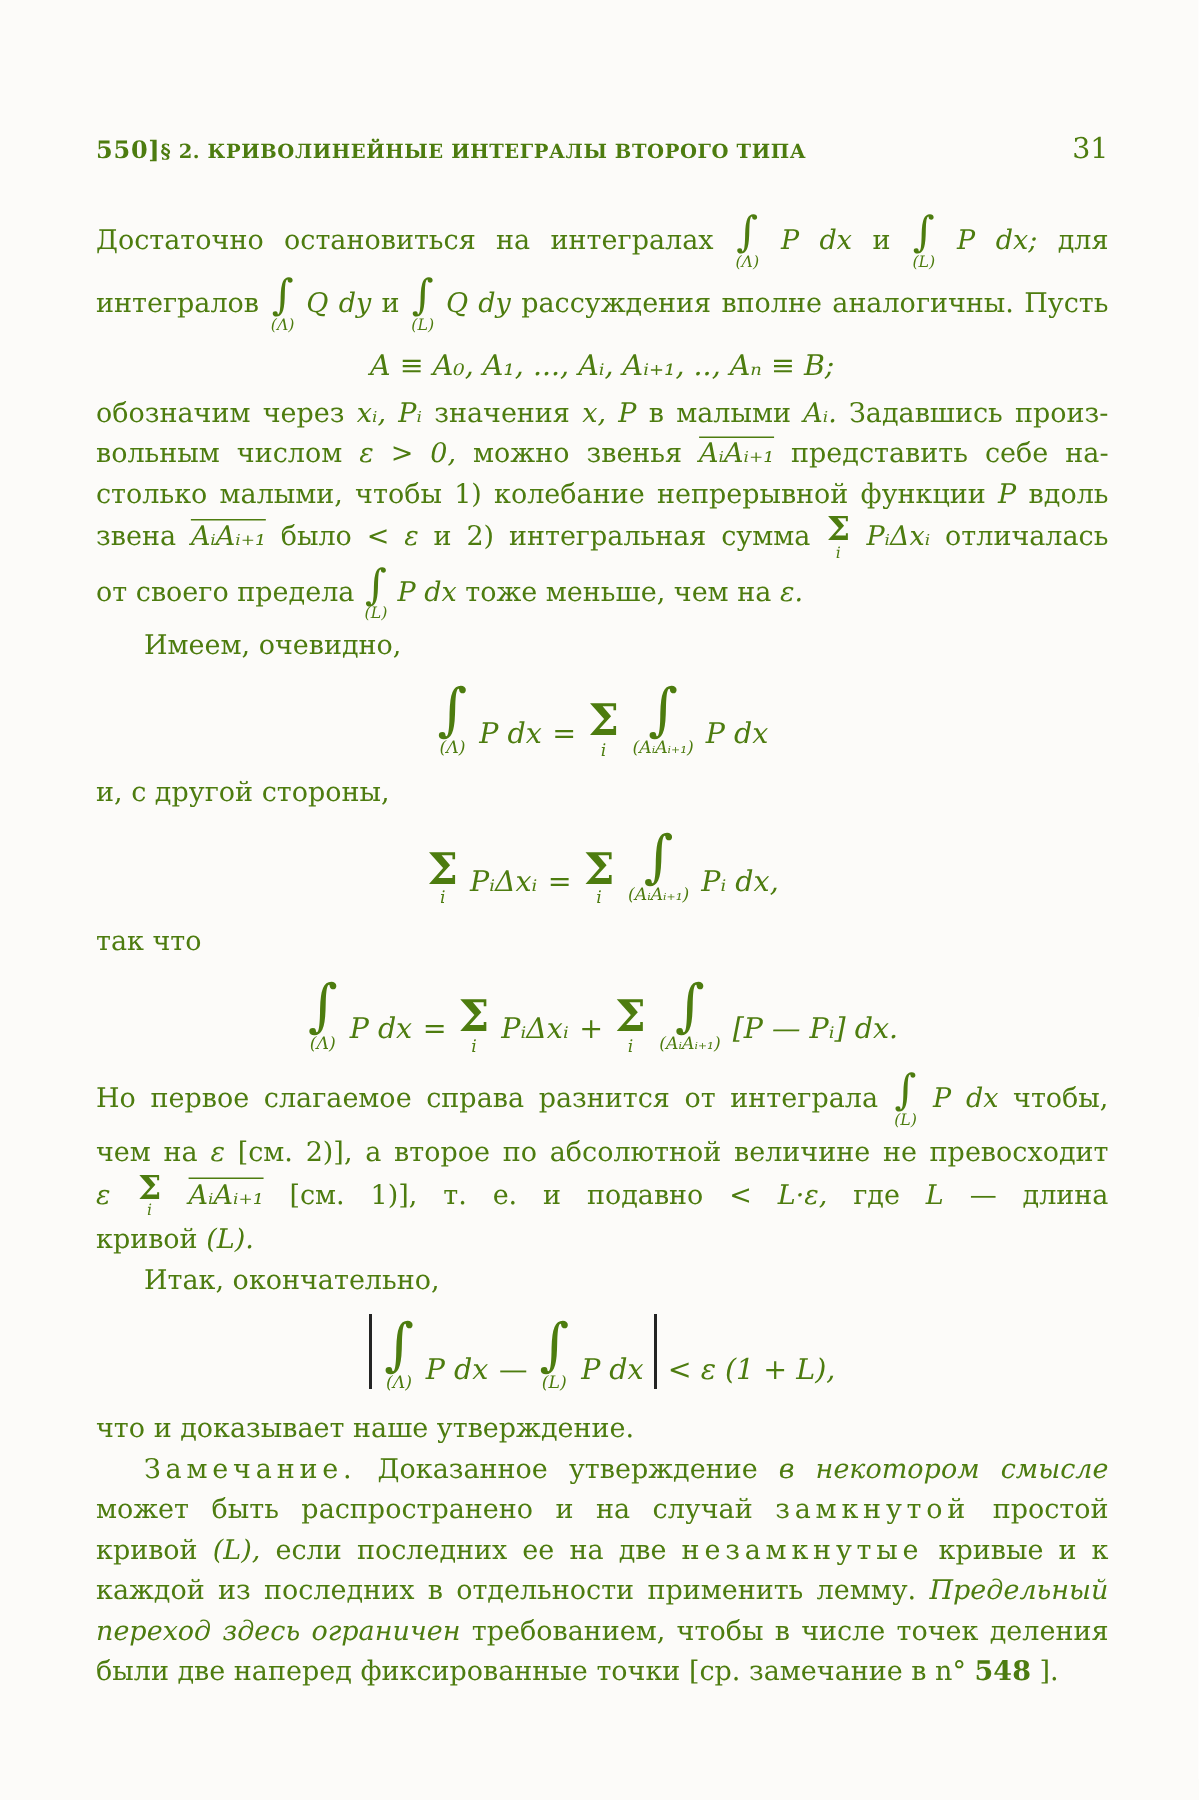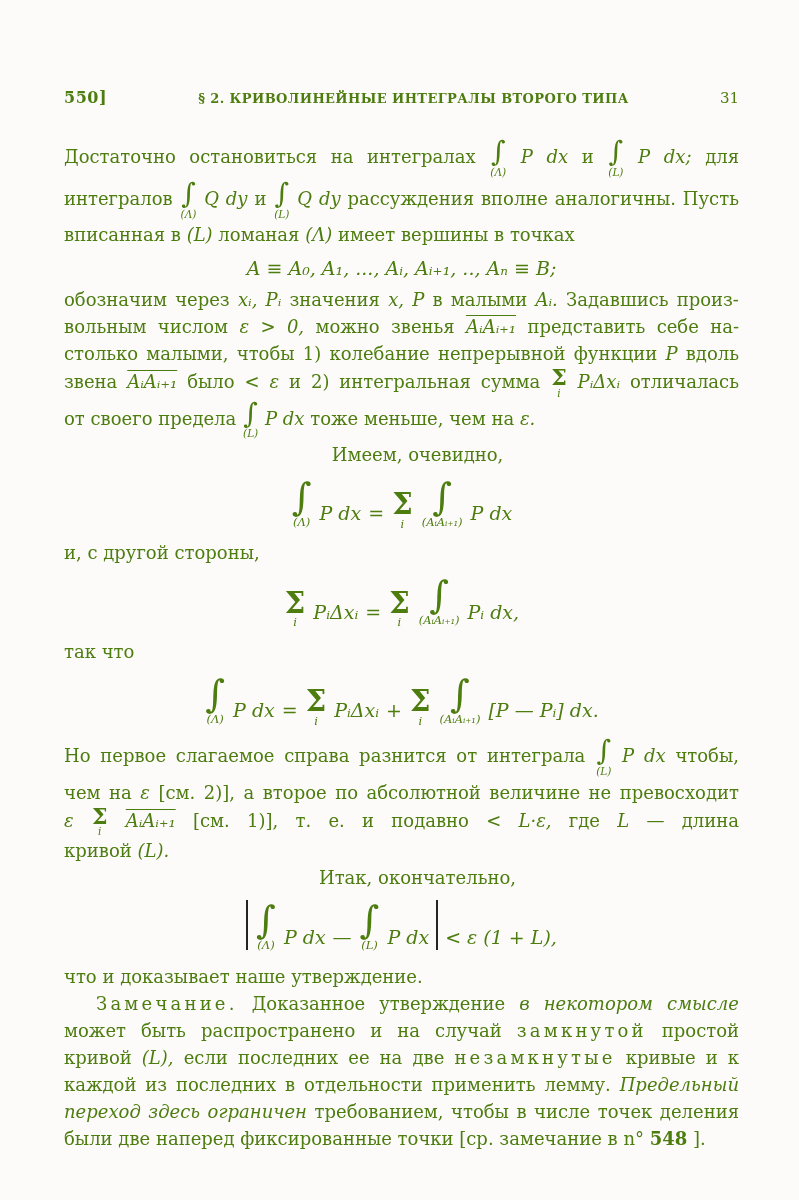--- a/index.html
+++ b/index.html
@@ -10,27 +10,27 @@
     color:#4d7c0f;
     font-family:"DejaVu Serif","Liberation Serif",serif;
     overflow:hidden;
     box-sizing:border-box;
   }
   .content{padding:0 60px 0 64px;}
 
   
   .hdr{display:flex;align-items:baseline;padding:88px 60px 0 64px;}
   .hdr .hl{font-weight:bold;font-size:16px;letter-spacing:.5px;}
-  .hdr .hc{flex:1;text-align:center;font-weight:bold;font-size:13px;letter-spacing:.4px;}
-  .hdr .hr{font-size:15px;}
+  .hdr .hc{flex:1;text-align:left;font-weight:bold;font-size:13px;letter-spacing:.4px;}
+  .hdr .hr{font-size:19px;}
 
   
   .line{font-size:18px;line-height:27px;text-align:left;}
   .jt{text-align:justify;text-align-last:justify;}
-  .ind{text-indent:32px;text-align:center;}
+  .ind{text-indent:32px;}
   .m{font-style:italic;}
   .it{font-style:italic;}
   .b{font-weight:bold;}
   .sp{letter-spacing:3.2px;}
   .ov{font-style:italic;text-decoration:overline;text-decoration-thickness:1px;}
 
   
   .ist{display:inline-flex;flex-direction:column;align-items:center;vertical-align:middle;line-height:1;margin:2px 1px;}
   .ist .isym{font-size:28px;line-height:.95;}
   .ist .ilim{font-size:10.5px;font-style:italic;margin-top:1px;white-space:nowrap;letter-spacing:0;}
@@ -89,27 +89,20 @@
           <span class="ilim">(Λ)</span>
         </span>
       <span class="m">Q dy</span>
       <span>и</span>
       <span class="ist">
           <span class="isym">∫</span>
           <span class="ilim">(L)</span>
         </span>
       <span class="m">Q dy</span>
       <span>рассуждения вполне аналогичны. Пусть</span>
-    </div>
-    <div class="line">
-      <span>вписанная в</span>
-      <span class="m">(L)</span>
-      <span>ломаная</span>
-      <span class="m">(Λ)</span>
-      <span>имеет вершины в точках</span>
     </div>
 
     <div class="formula f1">
       <span class="m">A ≡ A₀, A₁, ..., Aᵢ, Aᵢ₊₁, .., Aₙ ≡ B;</span>
     </div>
 
     <div class="line jt">
       <span>обозначим через</span>
       <span class="m">xᵢ, Pᵢ</span>
       <span>значения</span>

